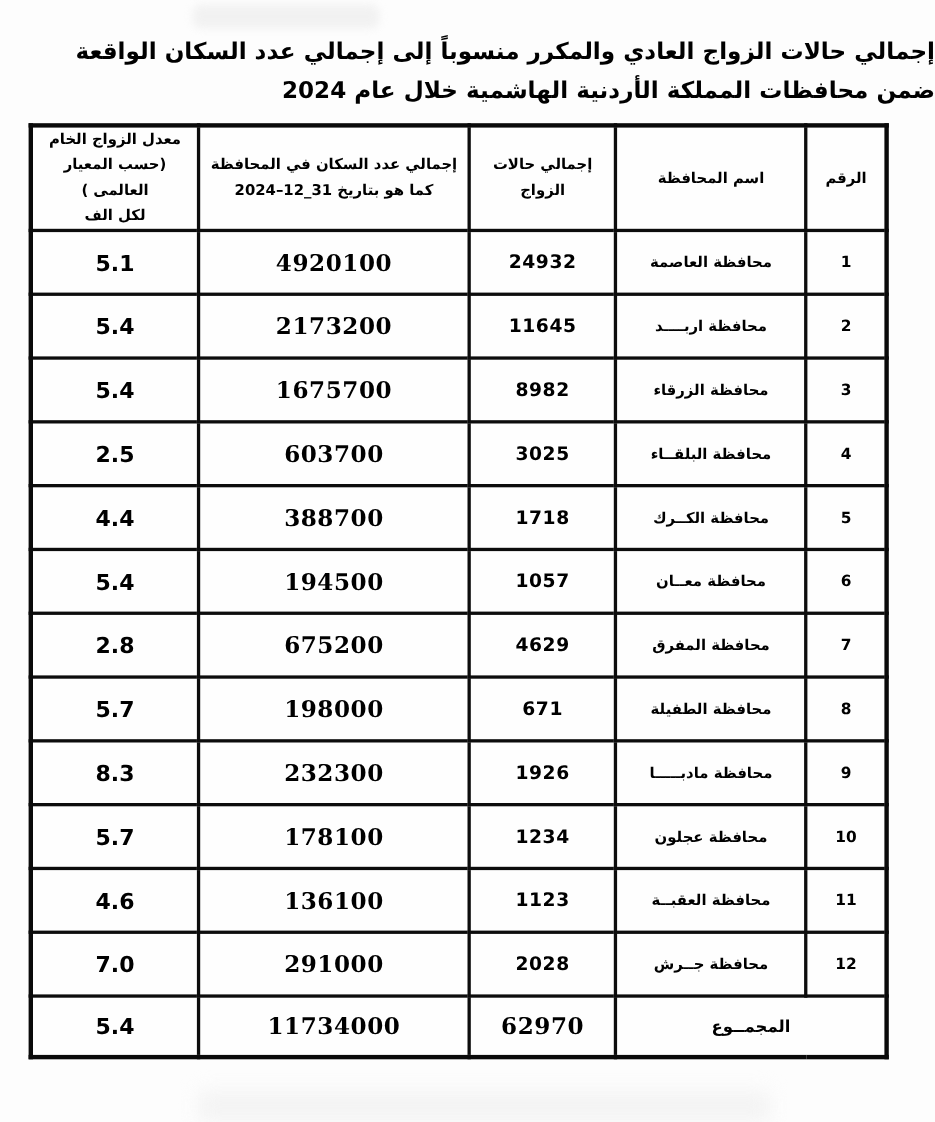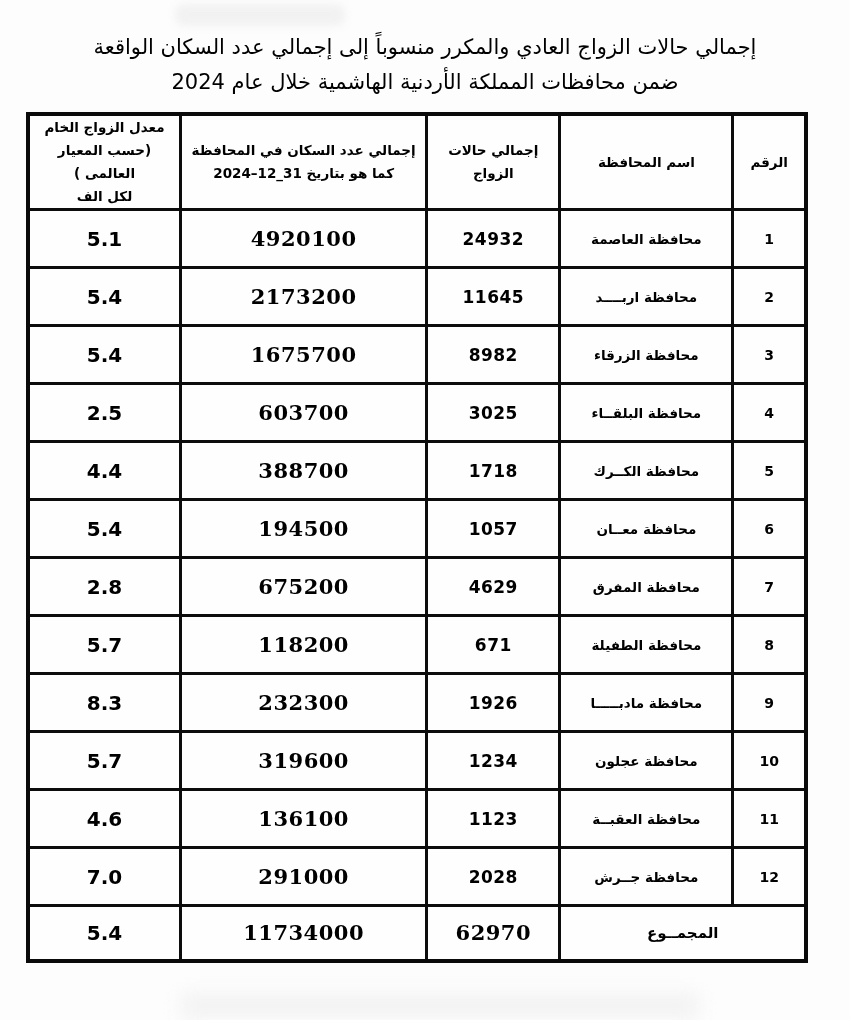--- a/index.html
+++ b/index.html
@@ -33,22 +33,21 @@
   .artifact-bottom {
     position: absolute;
     bottom: 0; left: 180px;
     width: 520px; height: 28px;
     background: #f1f1f1;
     filter: blur(9px);
     opacity: .8;
   }
   .title {
     padding-top: 30px;
-    text-align: center;
-    font-weight: normal;
+    font-weight: bold;
     font-size: 21px;
     line-height: 1.65;
     letter-spacing: .2px;
   }
   .table-wrap {
     margin: 13px 42px 0 0;
     width: 782px;
   }
   table.stats {
     border-collapse: collapse;
@@ -172,35 +171,35 @@
     <td class="c-no">7</td>
     <td class="c-name">محافظة المفرق</td>
     <td class="c-marr">4629</td>
     <td class="c-pop">675200</td>
     <td class="c-rate">2.8</td>
   </tr>
           <tr class="row">
     <td class="c-no">8</td>
     <td class="c-name">محافظة الطفيلة</td>
     <td class="c-marr">671</td>
-    <td class="c-pop">118200</td>
+    <td class="c-pop">198000</td>
     <td class="c-rate">5.7</td>
   </tr>
           <tr class="row">
     <td class="c-no">9</td>
     <td class="c-name">محافظة مادبـــــا</td>
     <td class="c-marr">1926</td>
     <td class="c-pop">232300</td>
     <td class="c-rate">8.3</td>
   </tr>
           <tr class="row">
     <td class="c-no">10</td>
     <td class="c-name">محافظة عجلون</td>
     <td class="c-marr">1234</td>
-    <td class="c-pop">319600</td>
+    <td class="c-pop">178100</td>
     <td class="c-rate">5.7</td>
   </tr>
           <tr class="row">
     <td class="c-no">11</td>
     <td class="c-name">محافظة العقبــة</td>
     <td class="c-marr">1123</td>
     <td class="c-pop">136100</td>
     <td class="c-rate">4.6</td>
   </tr>
           <tr class="row">

